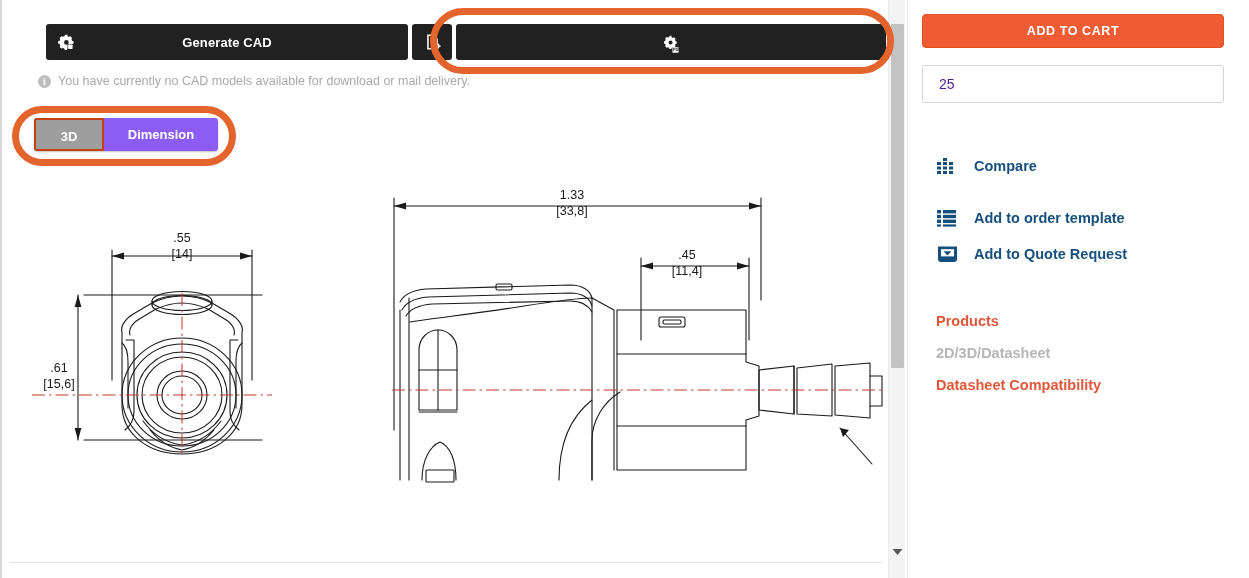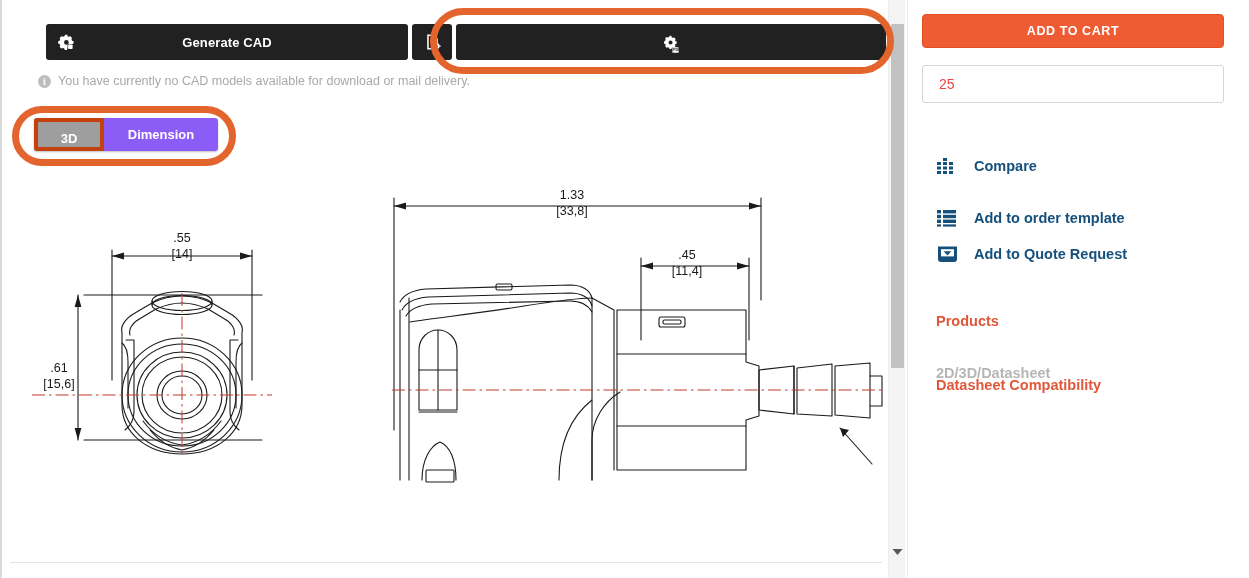--- a/index.html
+++ b/index.html
@@ -124,21 +124,21 @@
     cursor: pointer;
     text-align: center;
     box-sizing: border-box;
     border: none;
     font-family: "Liberation Sans", sans-serif;
   }
   .seg.inactive {
     background: #9e9e9e;
     color: #ffffff;
     min-width: 70px;
-    border: 4px solid #c2410c;
+    border: 2px solid #c2410c;
   }
   .seg.active {
     background: #8b5cf6;
     color: #ffffff;
     min-width: 114px;
   }
 
   
   #drawing-area {
     position: absolute;
@@ -220,21 +220,21 @@
     position: absolute;
     left: 14px;
     top: 65px;
     width: 302px;
     height: 38px;
     box-sizing: border-box;
     border: 1px solid #d5d5d5;
     border-radius: 3px;
     padding: 0 16px;
     font-size: 14px;
-    color: #ef4444;
+    color: #4c1d95;
     background: #ffffff;
     font-family: "Liberation Sans", sans-serif;
   }
 
   .side-action {
     position: absolute;
     left: 28px;
     display: flex;
     align-items: center;
     gap: 16px;
@@ -254,21 +254,21 @@
   #action-quote        { top: 243px; }
 
   .side-link {
     position: absolute;
     left: 930px;
     font-size: 14.5px;
     font-weight: bold;
     white-space: nowrap;
   }
   #link-products   { left: 28px; top: 313px; color: #e0573a; cursor: pointer; }
-  #link-2d3d       { left: 28px; top: 345px; color: #b6b6b6; cursor: default; margin-top: 20px; }
+  #link-2d3d       { left: 28px; top: 345px; color: #b6b6b6; cursor: default; }
   #link-chemical   { left: 28px; top: 377px; color: #e0573a; cursor: pointer; }
 
   
   .annot {
     position: absolute;
     border: 7px solid #e3642c;
     border-radius: 42px;
     box-sizing: border-box;
     pointer-events: none;
     z-index: 40;

